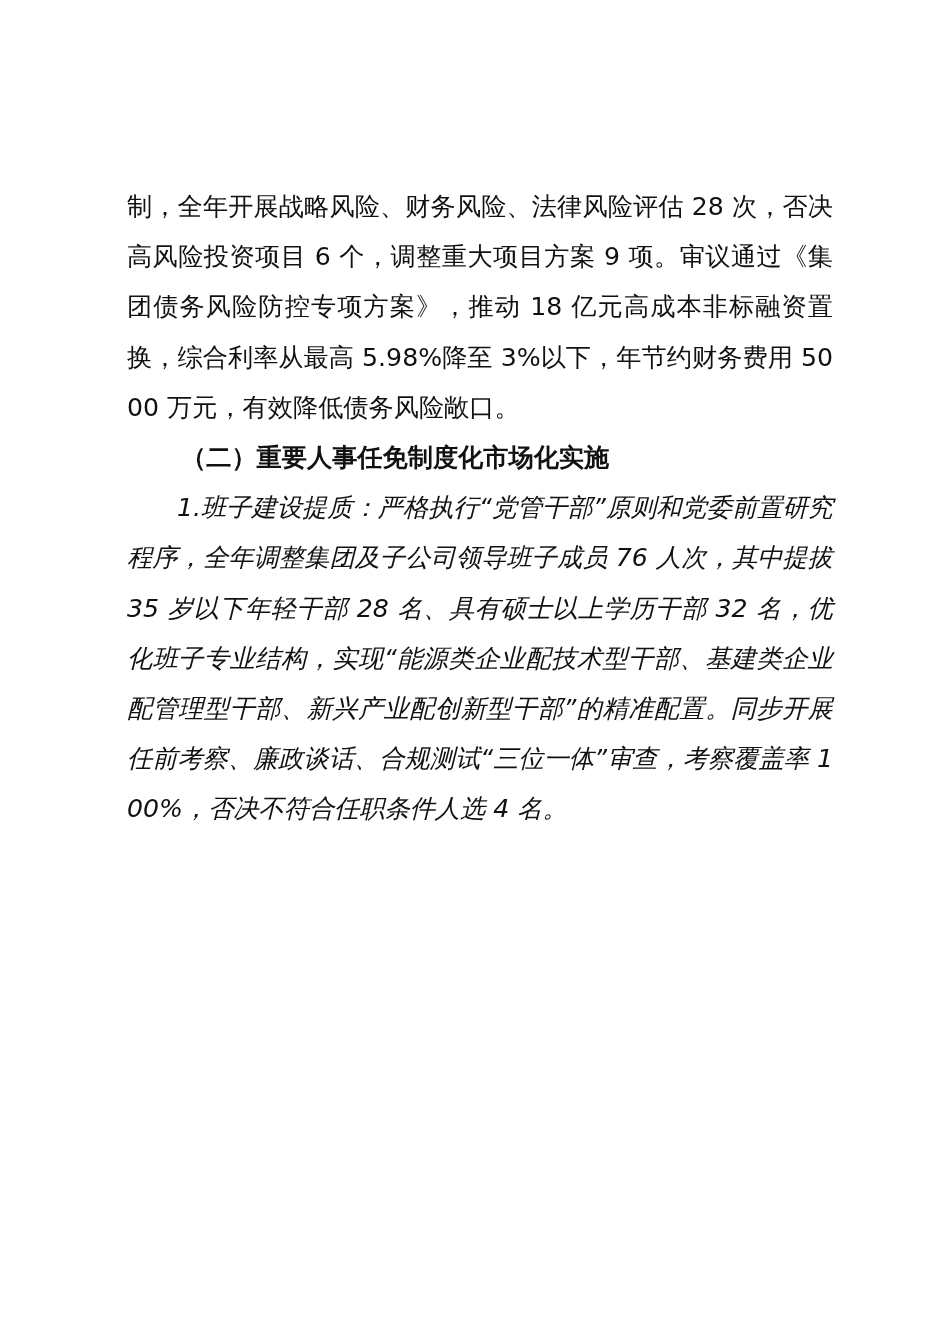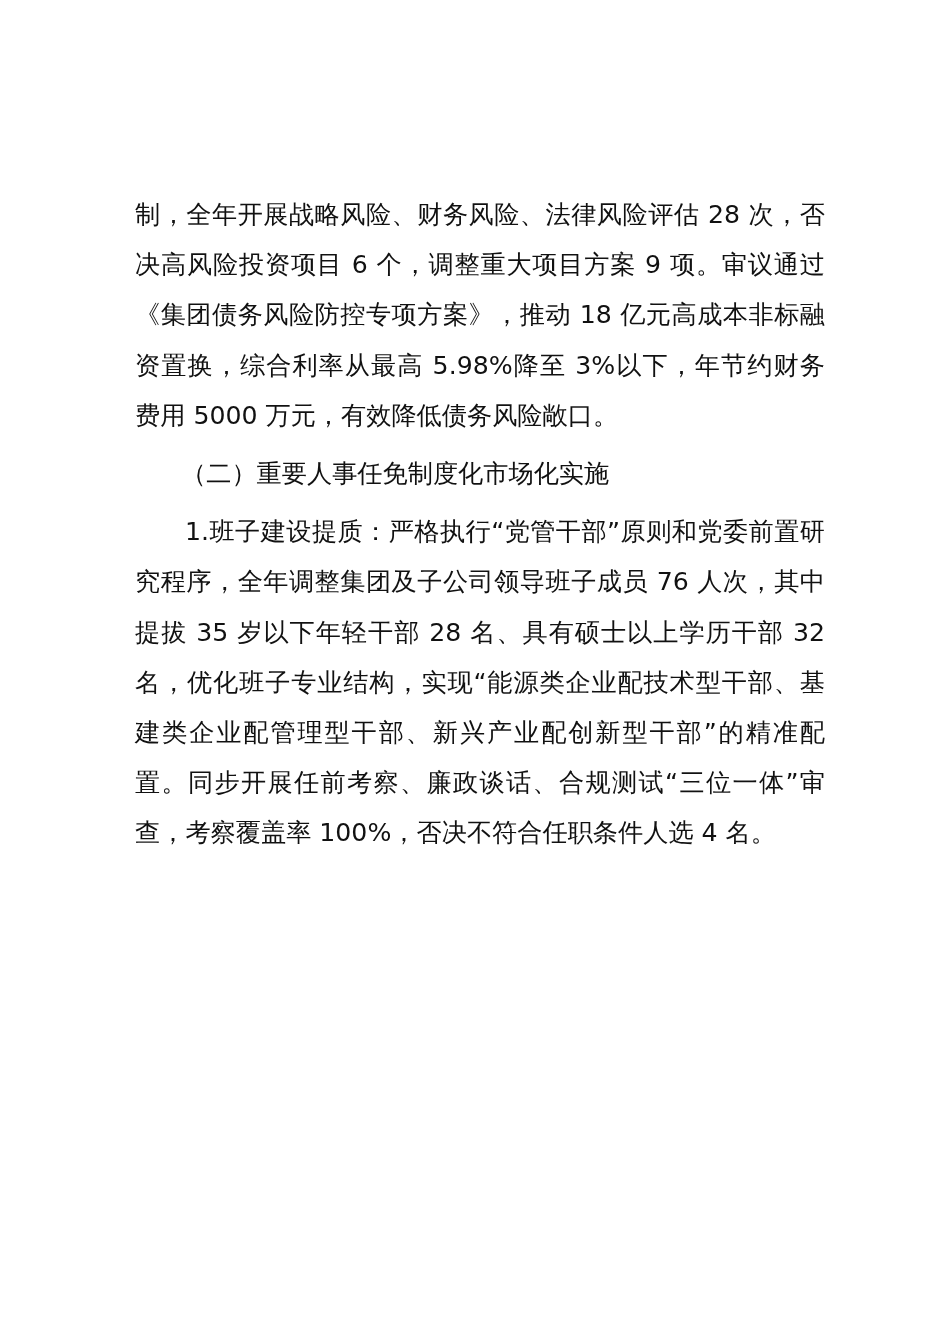--- a/index.html
+++ b/index.html
@@ -17,31 +17,32 @@
       position: absolute;
       left: 127px;
       top: 182px;
       width: 706px;
       font-family: "DejaVu Sans", "Liberation Sans", sans-serif;
       color: #111111;
       font-size: 25.2px;
       line-height: 50.2px;
     }
     .para {
-      margin: 8px;
+      margin: 0;
       text-align: justify;
       text-align-last: left;
       word-break: break-all;
     }
     .indent {
       text-indent: 50px;
+      font-style: italic;
     }
     .heading {
       margin: 0;
-      font-weight: normal;
+      font-weight: bold;
       text-indent: 54px;
       letter-spacing: 0px;
     }
   </style>
 </head>
 <body>
 
 <div class="page">
   <p class="para">制，全年开展战略风险、财务风险、法律风险评估 28 次，否决高风险投资项目 6 个，调整重大项目方案 9 项。审议通过《集团债务风险防控专项方案》，推动 18 亿元高成本非标融资置换，综合利率从最高 5.98%降至 3%以下，年节约财务费用 5000 万元，有效降低债务风险敞口。</p>
   <p class="heading">（二）重要人事任免制度化市场化实施</p>

